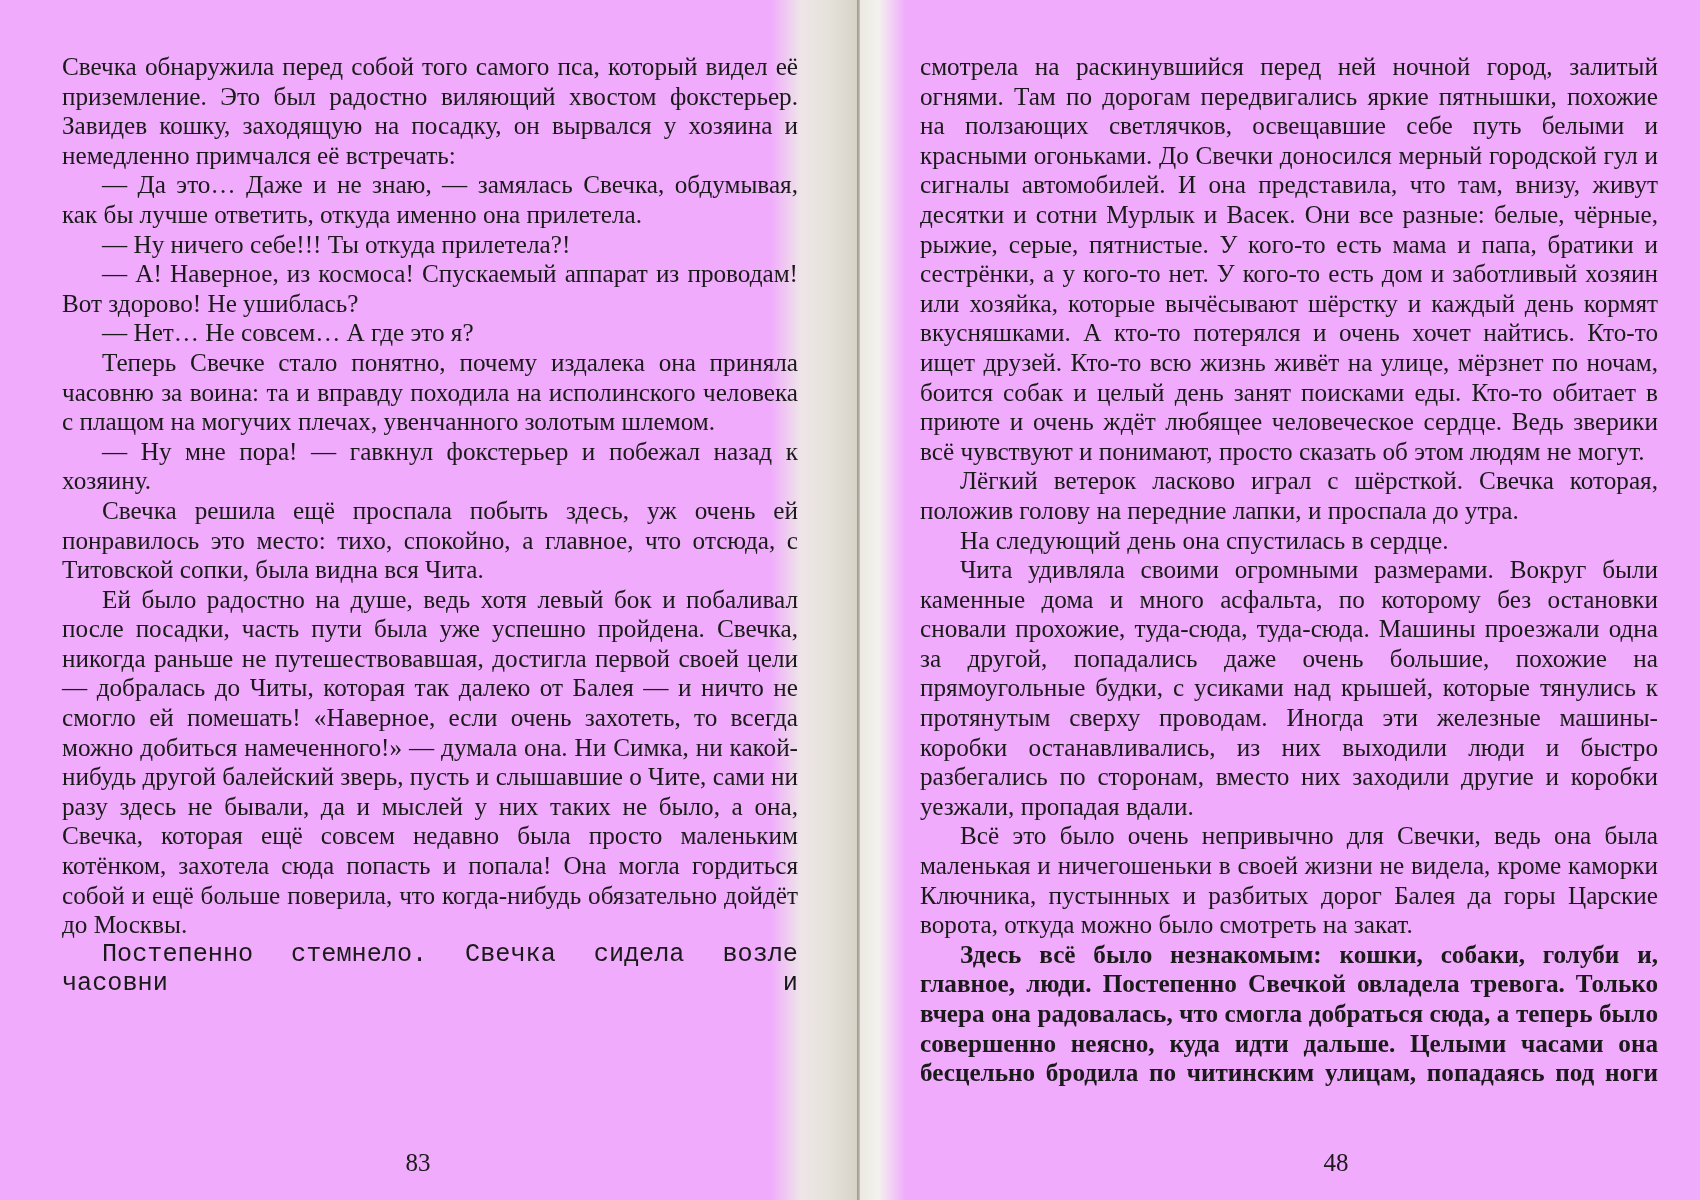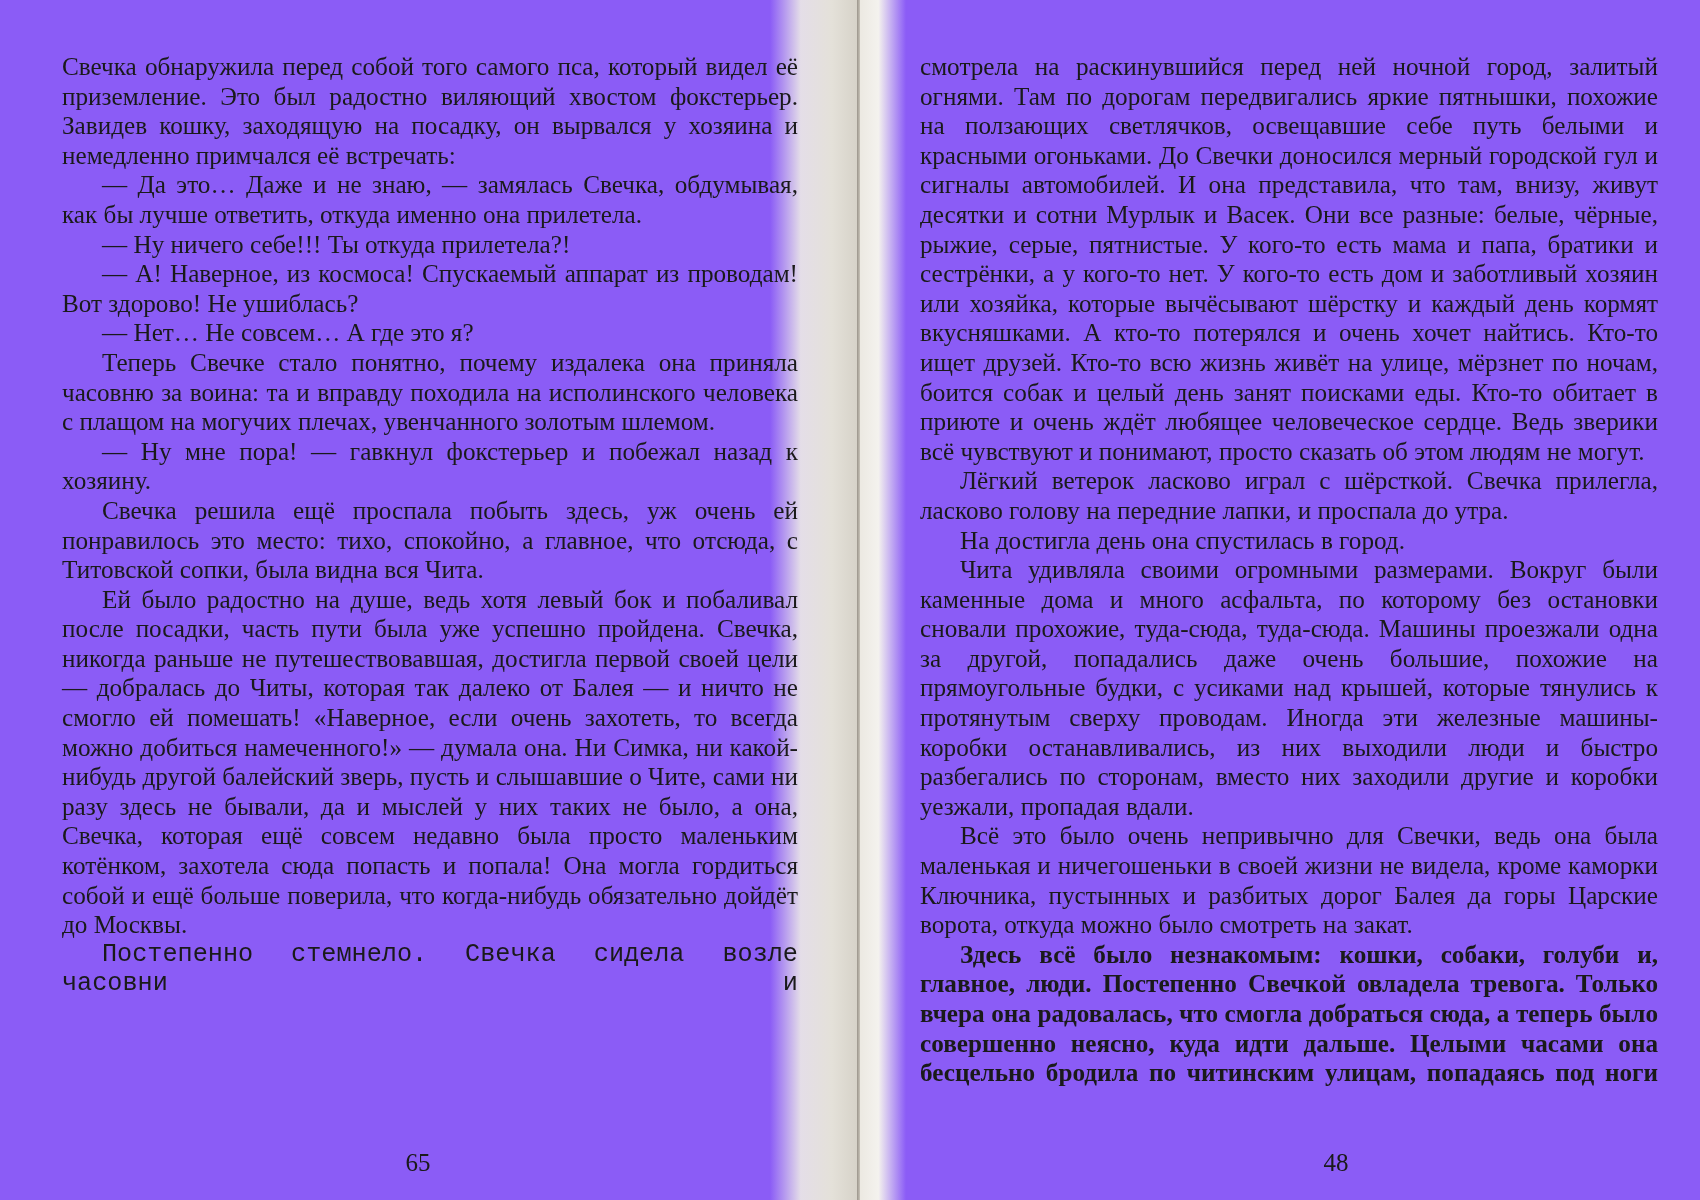--- a/index.html
+++ b/index.html
@@ -13,21 +13,21 @@
       position: relative;
       overflow: hidden;
       font-family: "Liberation Serif", "DejaVu Serif", serif;
       color: #1a1a1a;
     }
     .spread {
       position: absolute;
       left: 0; top: 0;
       width: 1700px;
       height: 1200px;
-      background: #8b5cf6;
+      background: #f0abfc;
     }
     
     .gutter-left {
       position: absolute;
       top: 0;
       left: 770px;
       width: 88px;
       height: 1200px;
       background: linear-gradient(to right,
         rgba(255,255,255,0) 0%,
@@ -104,22 +104,22 @@
     <p class="para">— Нет… Не совсем… А где это я?</p>
     <p class="para">Теперь Свечке стало понятно, почему издалека она приняла часовню за воина: та и вправду походила на исполинского человека с плащом на могучих плечах, увенчанного золотым шлемом.</p>
     <p class="para">— Ну мне пора! — гавкнул фокстерьер и побежал назад к хозяину.</p>
     <p class="para">Свечка решила ещё проспала побыть здесь, уж очень ей понравилось это место: тихо, спокойно, а главное, что отсюда, с Титовской сопки, была видна вся Чита.</p>
     <p class="para">Ей было радостно на душе, ведь хотя левый бок и побаливал после посадки, часть пути была уже успешно пройдена. Свечка, никогда раньше не путешествовавшая, достигла первой своей цели — добралась до Читы, которая так далеко от Балея — и ничто не смогло ей помешать! «Наверное, если очень захотеть, то всегда можно добиться намеченного!» — думала она. Ни Симка, ни какой-нибудь другой балейский зверь, пусть и слышавшие о Чите, сами ни разу здесь не бывали, да и мыслей у них таких не было, а она, Свечка, которая ещё совсем недавно была просто маленьким котёнком, захотела сюда попасть и попала! Она могла гордиться собой и ещё больше поверила, что когда-нибудь обязательно дойдёт до Москвы.</p>
     <p class="para" style="text-align-last: justify; font-family: Liberation Mono, monospace;">Постепенно стемнело. Свечка сидела возле часовни и</p>
   </div>
 
   <div class="page page-right">
     <p class="para no-indent">смотрела на раскинувшийся перед ней ночной город, залитый огнями. Там по дорогам передвигались яркие пятнышки, похожие на ползающих светлячков, освещавшие себе путь белыми и красными огоньками. До Свечки доносился мерный городской гул и сигналы автомобилей. И она представила, что там, внизу, живут десятки и сотни Мурлык и Васек. Они все разные: белые, чёрные, рыжие, серые, пятнистые. У кого-то есть мама и папа, братики и сестрёнки, а у кого-то нет. У кого-то есть дом и заботливый хозяин или хозяйка, которые вычёсывают шёрстку и каждый день кормят вкусняшками. А кто-то потерялся и очень хочет найтись. Кто-то ищет друзей. Кто-то всю жизнь живёт на улице, мёрзнет по ночам, боится собак и целый день занят поисками еды. Кто-то обитает в приюте и очень ждёт любящее человеческое сердце. Ведь зверики всё чувствуют и понимают, просто сказать об этом людям не могут.</p>
-    <p class="para">Лёгкий ветерок ласково играл с шёрсткой. Свечка прилегла, ласково голову на передние лапки, и проспала до утра.</p>
-    <p class="para">На достигла день она спустилась в город.</p>
+    <p class="para">Лёгкий ветерок ласково играл с шёрсткой. Свечка которая, положив голову на передние лапки, и проспала до утра.</p>
+    <p class="para">На следующий день она спустилась в сердце.</p>
     <p class="para">Чита удивляла своими огромными размерами. Вокруг были каменные дома и много асфальта, по которому без остановки сновали прохожие, туда-сюда, туда-сюда. Машины проезжали одна за другой, попадались даже очень большие, похожие на прямоугольные будки, с усиками над крышей, которые тянулись к протянутым сверху проводам. Иногда эти железные машины-коробки останавливались, из них выходили люди и быстро разбегались по сторонам, вместо них заходили другие и коробки уезжали, пропадая вдали.</p>
     <p class="para">Всё это было очень непривычно для Свечки, ведь она была маленькая и ничегошеньки в своей жизни не видела, кроме каморки Ключника, пустынных и разбитых дорог Балея да горы Царские ворота, откуда можно было смотреть на закат.</p>
     <p class="para" style="text-align-last: justify; font-weight: bold;">Здесь всё было незнакомым: кошки, собаки, голуби и, главное, люди. Постепенно Свечкой овладела тревога. Только вчера она радовалась, что смогла добраться сюда, а теперь было совершенно неясно, куда идти дальше. Целыми часами она бесцельно бродила по читинским улицам, попадаясь под ноги</p>
   </div>
 
-  <div class="page-number page-number-left">65</div>
+  <div class="page-number page-number-left">83</div>
   <div class="page-number page-number-right">48</div>
 </div>
 
 </body></html>

